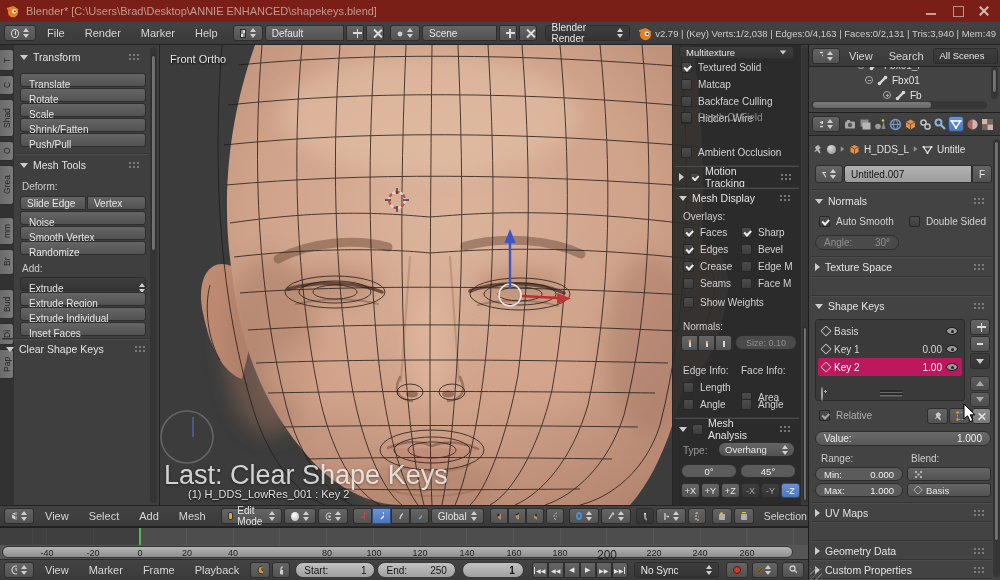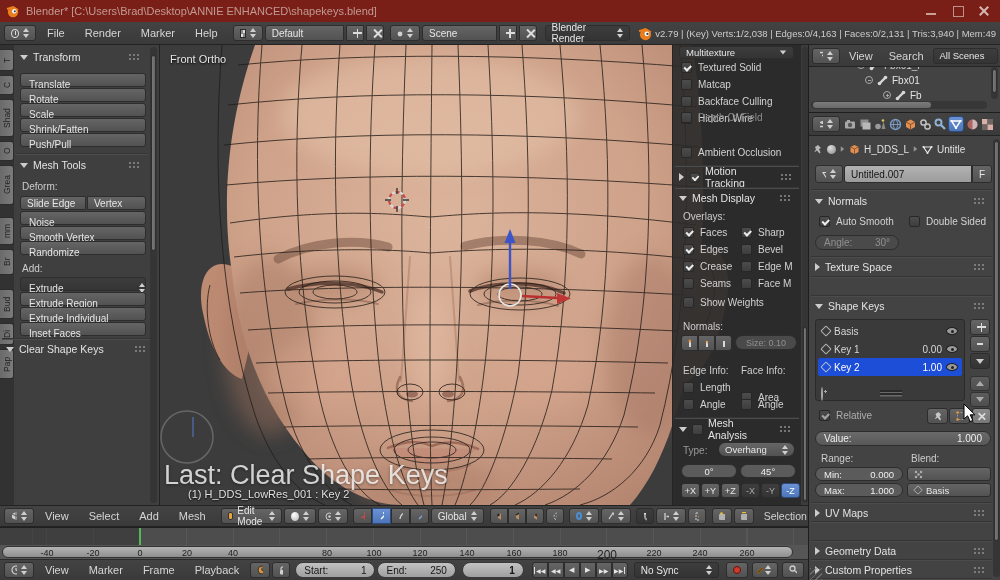--- a/index.html
+++ b/index.html
@@ -61,21 +61,21 @@
   .vscroll { background:#353535; border-radius:4px; }
   .vscroll .thumb { position:absolute; left:1px; right:1px; background:linear-gradient(90deg,#787878,#666); border-radius:4px; border:1px solid #2e2e2e; }
   
   .vtab { position:absolute; left:0; width:14px; background:linear-gradient(90deg,#7b7b7b,#6a6a6a);
           border-radius:3px 0 0 3px; color:#242424; font-size:8.5px; display:flex; align-items:center; justify-content:center;
           writing-mode:vertical-rl; transform:rotate(180deg); border:1px solid #2c2c2c; border-right:none; }
   
   .sbtn { position:absolute; left:20px; width:126px; height:14px; padding:8px 0 0 8px; justify-content:flex-start; font-size:10px; }
   
   .keyrow { position:absolute; left:2px; right:2px; height:18px; display:flex; align-items:center; gap:4px; padding:0 4px; font-size:10px; color:#d6d6d6; }
-  .keyrow.sel { background:#1d4ed8; border-radius:2px; color:#fff; }
+  .keyrow.sel { background:#be185d; border-radius:2px; color:#fff; }
   .skicon { width:8px; height:8px; border:1px solid #cfcfcf; transform:rotate(45deg); border-radius:1px; flex:0 0 auto; opacity:.8; }
   .kv { margin-left:auto; font-size:10px; }
   .ph-label { position:absolute; font-size:10px; color:#cdcdcd; }
 </style>
 </head>
 <body>
 
 <div id="app">
 
   <div id="titlebar" class="abs">

